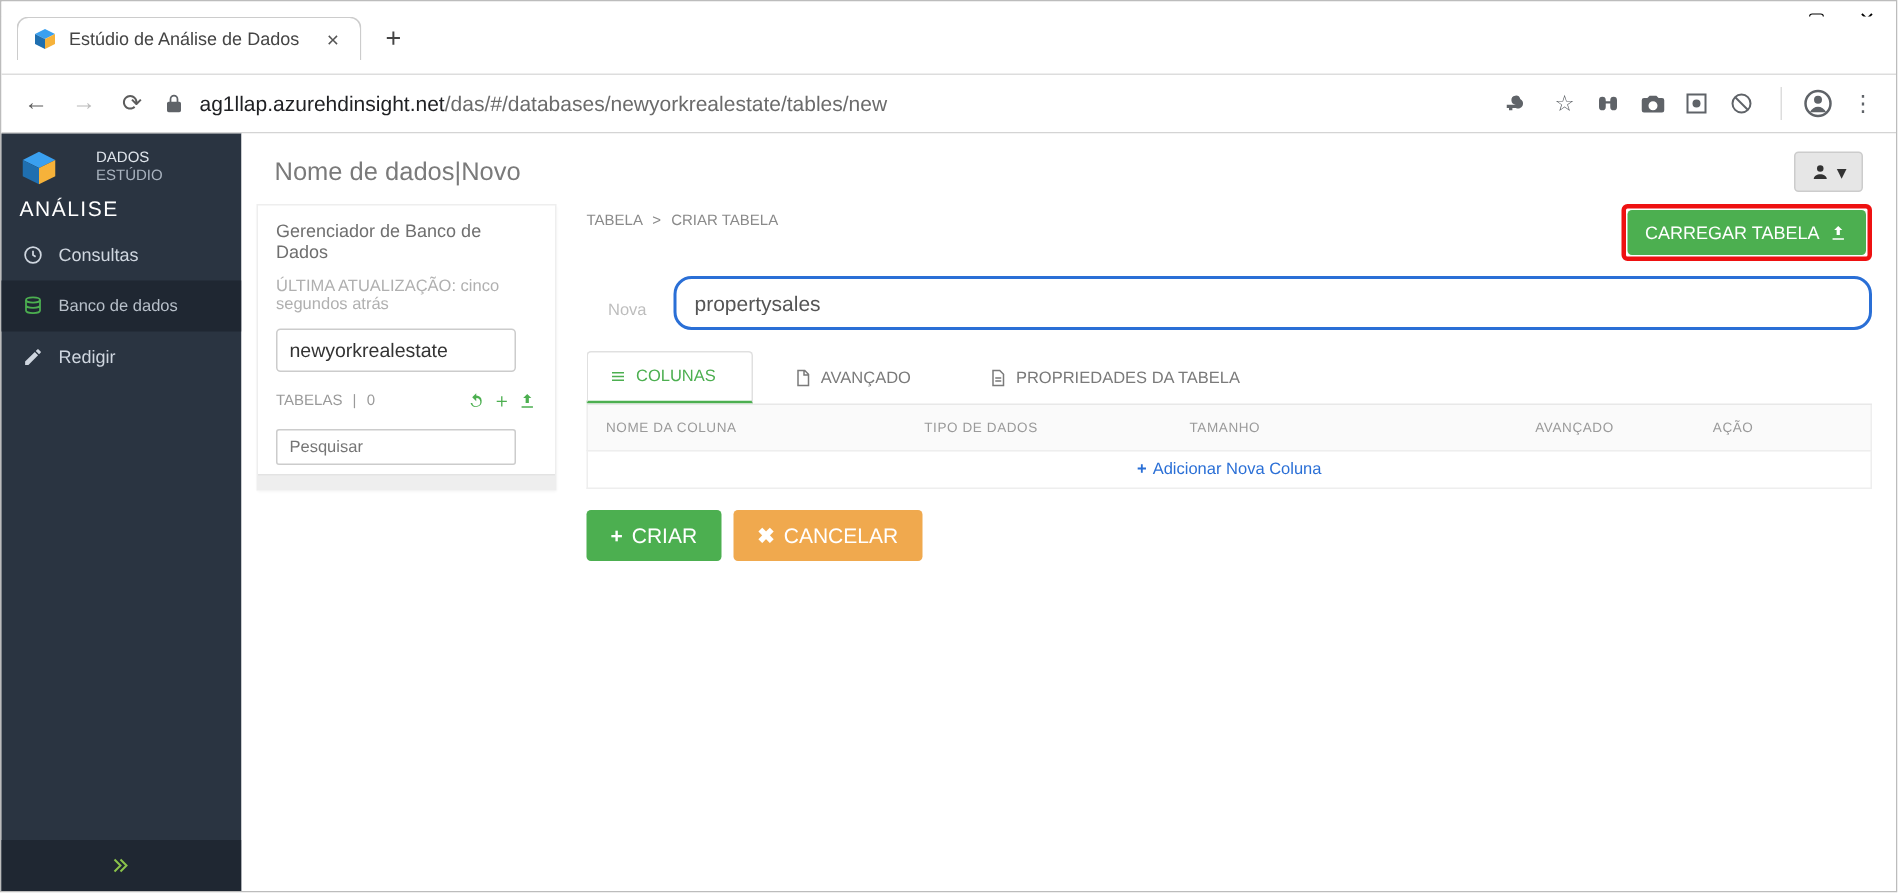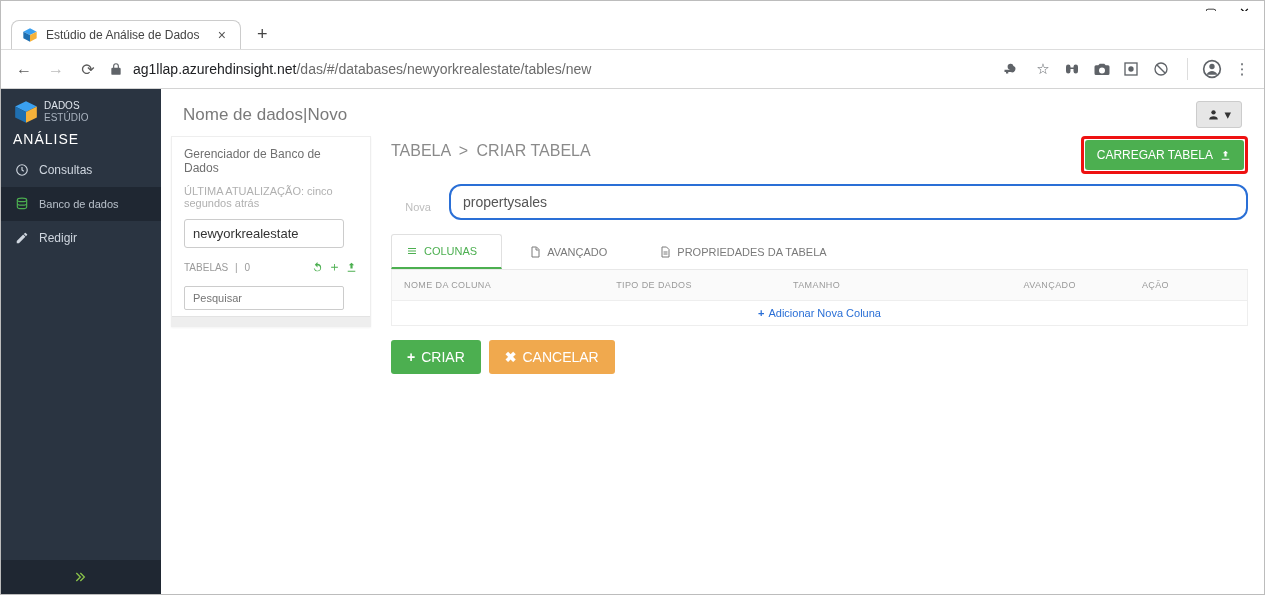--- a/index.html
+++ b/index.html
@@ -2,40 +2,40 @@
 <html><head>
 <meta charset="utf-8">
 <style>
   * { box-sizing: border-box; margin: 0; padding: 0; }
   body { font-family: "Segoe UI", Arial, sans-serif; font-size: 13px; color: #333; background: #fff; width: 1265px; height: 595px; overflow: hidden; }
 
   
   .browser-window { width: 1265px; height: 595px; border: 1px solid #bcbcbc; display: flex; flex-direction: column; }
   .window-controls { height: 10px; display: flex; justify-content: flex-end; align-items: flex-start; gap: 22px; padding: 8px 14px 0 0; background:#fff;}
   .window-controls span { font-size: 13px; color:#000; cursor: pointer; line-height: 8px;}
-  .tab-strip { display:flex; align-items:flex-end; height:38px; padding-left:10px; background:#fff; }
+  .tab-strip { display:flex; align-items:flex-start; height:38px; padding-left:10px; background:#fff; }
   .tab { display:flex; align-items:center; gap:8px; padding:6px 14px 6px 10px; border:1px solid #ccc; border-bottom:none; border-top-left-radius:8px; border-top-right-radius:8px; background:#fff; font-size:12px; color:#444; min-width:230px; }
   .tab-favicon { width:16px; height:16px; }
   .tab-close { margin-left:auto; font-size:14px; color:#555; cursor:pointer; }
   .new-tab { font-size:18px; color:#444; padding:4px 10px; cursor:pointer; margin-left:6px; }
   .addr-bar { display:flex; align-items:center; gap:10px; height:40px; border-top:1px solid #ddd; border-bottom:1px solid #d4d4d4; padding:0 12px; background:#fff;}
   .nav-btn { width:22px; text-align:center; font-size:16px; color:#5c5c5c; cursor:pointer; }
   .nav-btn.disabled { color:#bbb; }
   .lock { font-size:12px; color:#5f6368; }
   .url { flex:0 1 auto; font-size:14px; color:#202124; }
   .url .host { color:#202124; }
   .url .path { color:#6b6b6b; }
   .addr-spacer { flex:1; }
   .addr-icon { width:20px; text-align:center; font-size:15px; color:#5f6368; cursor:pointer; }
   .addr-sep { width:1px; height:22px; background:#ddd; margin:0 4px; }
 
   
   .app { flex:1; display:flex; min-height:0; }
   .sidebar-nav { width:160px; background:#2a3441; color:#c9d0d9; display:flex; flex-direction:column; }
-  .brand { display:flex; align-items:center; gap:5px; padding:10px 12px 6px 12px; }
+  .brand { display:flex; align-items:center; gap:25px; padding:10px 12px 6px 12px; }
   .brand-logo { width:26px; height:26px; }
   .brand-text { font-size:10px; line-height:12px; color:#dfe5ec; }
   .brand-sub { color:#a9b3bf; }
   .brand-main { font-size:14px; letter-spacing:1px; color:#fff; padding:0 12px 6px 12px; }
   .nav-item { display:flex; align-items:center; gap:10px; padding:10px 14px; font-size:12px; color:#cfd6df; cursor:pointer; }
   .nav-item.active { background:#1f2732; color:#fff; }
   .nav-item.subtext { font-size:11px; color:#b8c0ca; }
   .nav-item svg, .nav-item .nav-ico { width:14px; height:14px; flex:0 0 14px; }
   .sidebar-footer { margin-top:auto; height:34px; background:#1f2732; display:flex; align-items:center; justify-content:center; color:#8bc34a; cursor:pointer;}
   .sidebar-footer svg { transform: rotate(180deg); }
@@ -54,21 +54,21 @@
   .tables-row { display:flex; align-items:center; gap:4px; font-size:10px; color:#9a9a9a; }
   .tables-row .spacer { flex:1; }
   .icon-btn { color:#4caf50; cursor:pointer; font-size:13px; }
   .db-search { border:1px solid #ccc; border-radius:2px; padding:5px 8px; font-size:11px; color:#666; width:160px; }
   .db-panel-footer { height:10px; background:#eee; margin: -4px -12px -16px -12px; border-top:1px solid #e3e3e3;}
 
   
   .main { flex:1; padding:0 16px 0 10px; display:flex; flex-direction:column; }
   .main-top-row { display:flex; align-items:flex-start; gap:20px; }
   .breadcrumb-area { padding:6px 0 0 10px; }
-  .breadcrumb { font-size:16px; color:#8a8a8a;text-align:center; }
+  .breadcrumb { font-size:10px; color:#8a8a8a;text-align:center; }
   .breadcrumb .sep { padding:0 4px; }
   .upload-btn-wrap { margin-left:auto; border:3px solid #e11; border-radius:4px; padding:1px;}
   .upload-btn { background:#4caf50; color:#fff; padding:8px 12px; font-size:12px; border:none; border-radius:3px; cursor:pointer; display:flex; align-items:center; gap:6px;}
   .upload-icon { font-size:12px; }
 
   .name-row { display:flex; align-items:center; gap:18px; margin-top:10px; margin-left:10px;}
   .name-label { font-size:11px; color:#bdbdbd; width:40px; text-align:right; padding-top:10px;}
   .name-input { flex:1; border:2px solid #2a6fd6; border-radius:12px; padding:8px 12px; font-size:14px; color:#555; outline:none; }
 
   .tabs { display:flex; gap:12px; margin-top:14px; margin-left:10px; border-bottom:1px solid #e8e8e8;}

